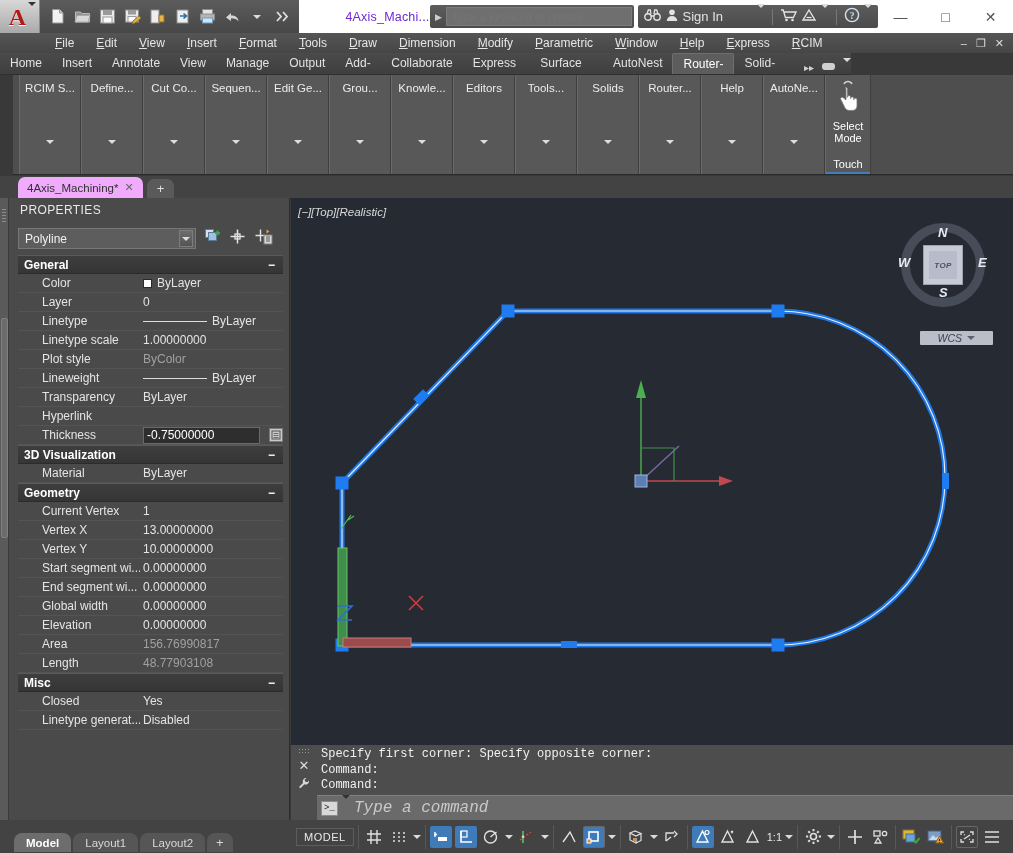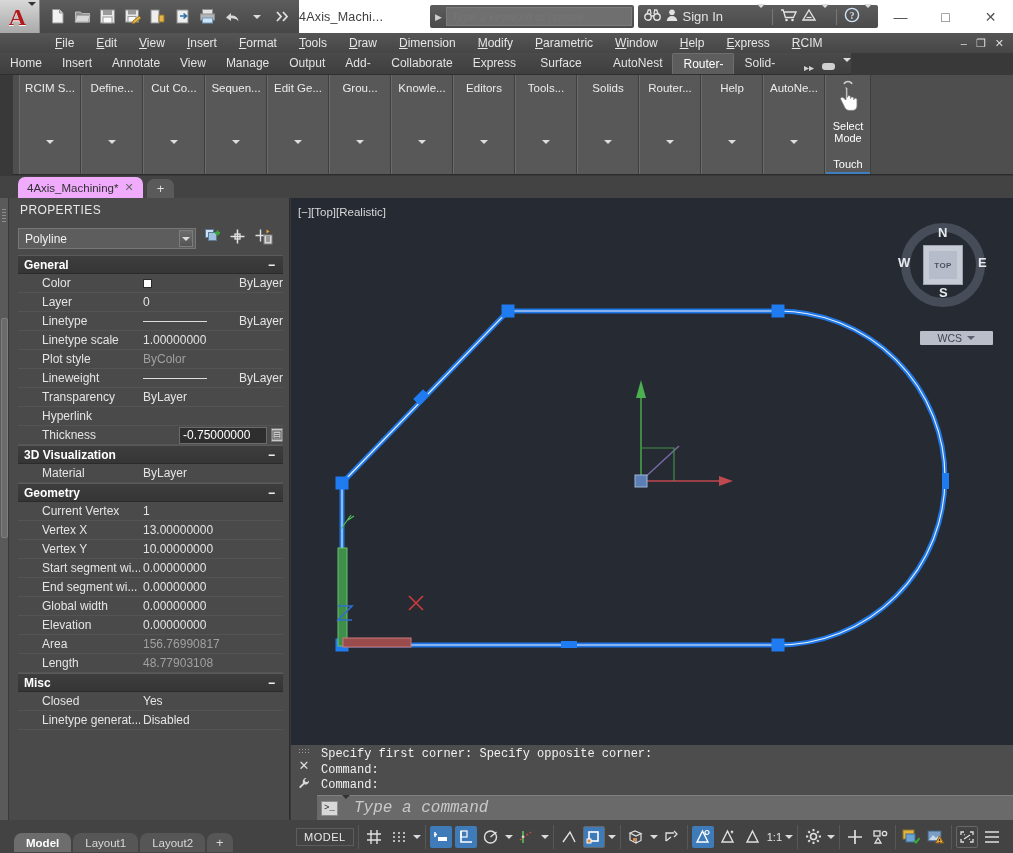--- a/index.html
+++ b/index.html
@@ -33,21 +33,21 @@
   }
   .big-a .caret { position: absolute; right: 3px; bottom: 9px; }
   .caret-d { width: 0; height: 0; border-left: 4px solid transparent; border-right: 4px solid transparent; border-top: 4px solid #333; }
   .caret-d.lt { border-top-color: #ddd; }
   .qat {
     display: flex; align-items: center; gap: 3px; padding: 0 6px; height: 33px;
     background: linear-gradient(to bottom,#5c5c5c,#474747);
   }
   .qat .qi { width: 22px; height: 22px; display: flex; align-items: center; justify-content: center; }
   .doc-title {
-    flex: 1; text-align: left; color: #404040; font-size: 12.5px; letter-spacing: .2px;
+    flex: 1; text-align: right; color: #6d28d9; font-size: 12.5px; letter-spacing: .2px;
   }
   .srch-wrap {
     display: flex; align-items: center; height: 23px;
     background: linear-gradient(to bottom,#5c5c5c,#4b4b4b); border-radius: 2px; padding: 0 2px;
   }
   .srch-arrow { width: 14px; text-align: center; color: #cfcfcf; font-size: 9px; }
   .srch-input {
     width: 186px; height: 19px; background: #6f6f6f; border: 1px solid #7c7c7c; color: #cfcfcf;
     font-style: italic; font-size: 11.5px; padding: 0 5px; outline: none;
     font-family: "Liberation Sans", sans-serif;
@@ -165,38 +165,38 @@
   .prow {
     display: flex; height: 19px; align-items: center; width: 265px;
     border-bottom: 1px solid #545454;
   }
   .prow .pname {
     width: 122px; padding-left: 24px; color: #e4e4e4; font-size: 12px;
     white-space: nowrap; overflow: hidden;
   }
   .prow .pval {
     flex: 1; color: #e4e4e4; font-size: 12px; padding-left: 3px;
-    display: flex; align-items: center; white-space: nowrap; overflow: hidden; justify-content: space-between;
+    display: flex; align-items: center; gap: 5px; white-space: nowrap; overflow: hidden;
   }
   .prow .pval.dim { color: #a0a0a0; }
   .swatch-white { width: 9px; height: 9px; background: #fff; border: 1px solid #2a2a2a; }
   .ltline { display: inline-block; width: 64px; height: 1px; background: #ddd; }
   .edit-field {
     background: #2e2e2e; border: 1px solid #6a6a6a; height: 17px; width: 118px; color: #fff;
-    font-size: 12px; display: flex; align-items: center; padding-left: 3px; margin-left: 36px;
+    font-size: 12px; display: flex; align-items: center; padding-left: 3px;
   }
   .calc-btn {
     width: 14px; height: 14px; background: #c9c9c9; border: 1px solid #7a7a7a; margin-left: 4px;
     display:flex; align-items:center; justify-content:center;
   }
 
   
   .canvas {
     position: absolute; left: 291px; top: 198px; width: 722px; height: 547px;
-    background: #262b33; overflow: hidden;
+    background: #262b33; overflow: hidden; font-style: italic;
   }
   .vp-label { position: absolute; left: 7px; top: 8px; color: #d8d8d8; font-size: 11.5px; }
 
   .viewcube { position: absolute; right: 20px; top: 17px; width: 100px; height: 100px; }
   .vc-ring {
     position: absolute; left: 8px; top: 8px; width: 84px; height: 84px; border-radius: 50%;
     border: 9px solid #474d58; box-sizing: border-box;
   }
   .vc-face {
     position: absolute; left: 30px; top: 30px; width: 40px; height: 40px;

